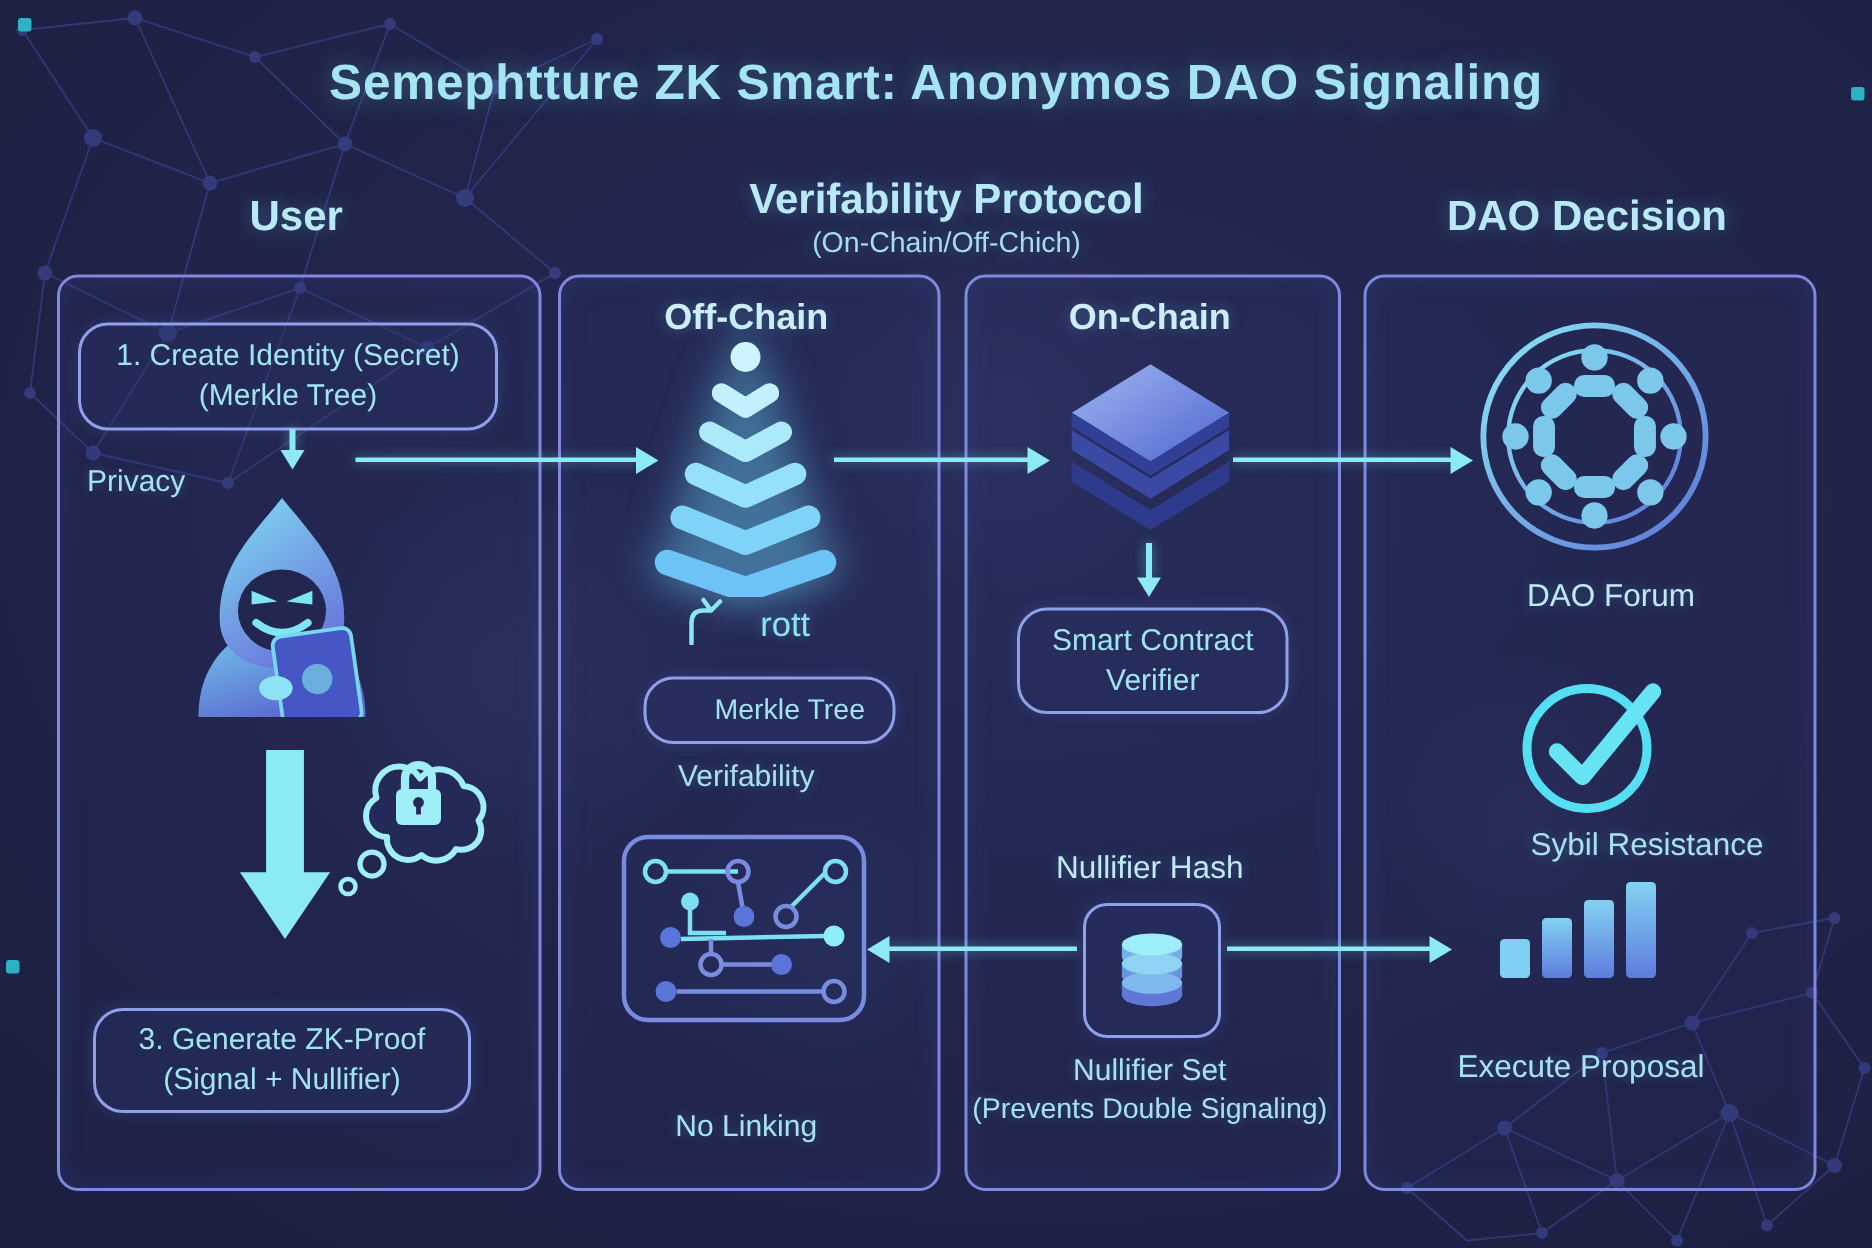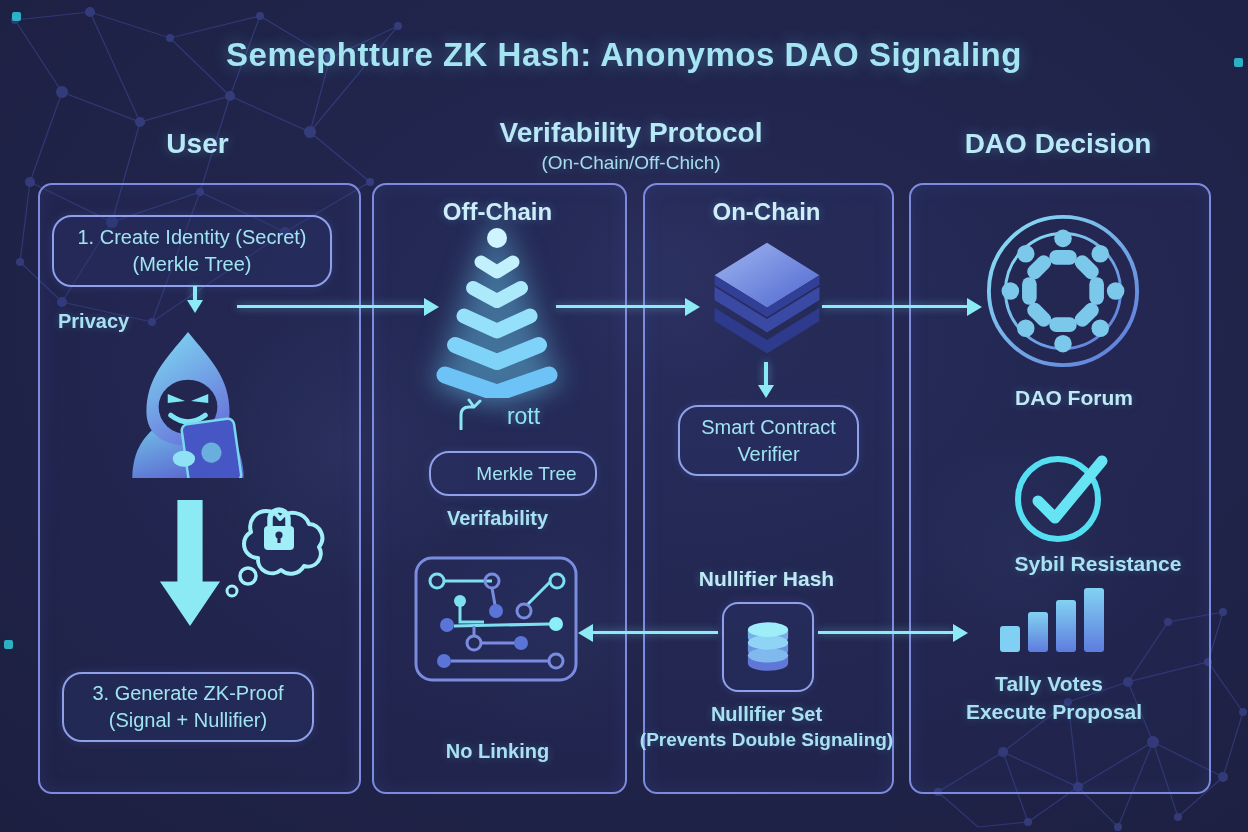--- a/index.html
+++ b/index.html
@@ -43,21 +43,21 @@
 
   .box{
     position:absolute;border:2px solid #90a0ea;border-radius:20px;
     background:rgba(44,52,108,0.30);display:flex;flex-direction:column;align-items:center;justify-content:center;
     text-align:center;color:#9fe4f0;box-shadow:0 0 10px rgba(100,130,230,.2);
   }
   .box span{display:block;line-height:1.35;}
   .t20{font-size:20px;}
   .t19{font-size:19px;}
 
-  .label{position:absolute;color:#a8e2f2;font-size:20px;text-shadow:0 0 8px rgba(120,220,250,.25);font-weight:bold;}
+  .label{position:absolute;color:#a8e2f2;font-size:20px;text-shadow:0 0 8px rgba(120,220,250,.25);}
   .label.center{text-align:center;}
 
   .h-arrow{position:absolute;height:3px;background:#8ceaf5;box-shadow:0 0 8px rgba(130,230,250,.5);}
   .h-arrow::after{content:"";position:absolute;right:-14px;top:50%;transform:translateY(-50%);
     border-left:15px solid #8ceaf5;border-top:9px solid transparent;border-bottom:9px solid transparent;}
   .h-arrow.left::after{right:auto;left:-14px;border-left:none;
     border-right:15px solid #8ceaf5;border-top:9px solid transparent;border-bottom:9px solid transparent;}
   .v-arrow{position:absolute;width:3.5px;background:#8ceaf5;box-shadow:0 0 8px rgba(130,230,250,.5);}
   .v-arrow::after{content:"";position:absolute;bottom:-12px;left:50%;transform:translateX(-50%);
     border-top:13px solid #8ceaf5;border-left:8px solid transparent;border-right:8px solid transparent;}
@@ -126,21 +126,21 @@
     </g>
   </svg>
   <div class="bokeh b1"></div>
   <div class="bokeh b2"></div>
   <div class="bokeh b3"></div>
   <div class="bokeh b4"></div>
   <div class="corner-dot" style="left:12px;top:12px;"></div>
   <div class="corner-dot" style="left:4px;top:640px;"></div>
   <div class="corner-dot" style="left:1234px;top:58px;"></div>
 
-  <div class="title">Semephtture ZK Hash: Anonymos DAO Signaling</div>
+  <div class="title">Semephtture ZK Smart: Anonymos DAO Signaling</div>
   <div class="col-hdr hdr-user">User</div>
   <div class="col-hdr hdr-proto">
     <div>Verifability Protocol</div>
     <div class="sub">(On-Chain/Off-Chich)</div>
   </div>
   <div class="col-hdr hdr-dao">DAO Decision</div>
 
   <div class="panel p-user"></div>
   <div class="panel p-off"></div>
   <div class="panel p-on"></div>
@@ -324,21 +324,20 @@
       <linearGradient id="barG" x1="0" y1="0" x2="0" y2="1">
         <stop offset="0" stop-color="#82d2f2"></stop>
           <stop offset="1" stop-color="#5e7cde"></stop>
       </linearGradient>
     </defs>
     <rect x="2" y="38" width="20" height="26" rx="3" fill="#7fd0f2"></rect>
     <rect x="30" y="24" width="20" height="40" rx="3" fill="url(#barG)"></rect>
     <rect x="58" y="12" width="20" height="52" rx="3" fill="url(#barG)"></rect>
     <rect x="86" y="0" width="20" height="64" rx="3" fill="url(#barG)"></rect>
   </svg>
-  <div class="label center" style="left:909px;top:672px;width:280px;font-size:21px;">Tally Votes</div>
   <div class="label center" style="left:909px;top:700px;width:290px;font-size:21px;">Execute Proposal</div>
 
   <div class="h-arrow" style="left:237px;top:305px;width:188px;"></div>
   <div class="h-arrow" style="left:556px;top:305px;width:130px;"></div>
   <div class="h-arrow" style="left:822px;top:305px;width:146px;"></div>
   <div class="h-arrow left" style="left:592px;top:631px;width:126px;"></div>
   <div class="h-arrow" style="left:818px;top:631px;width:136px;"></div>
 
 </div>
 

